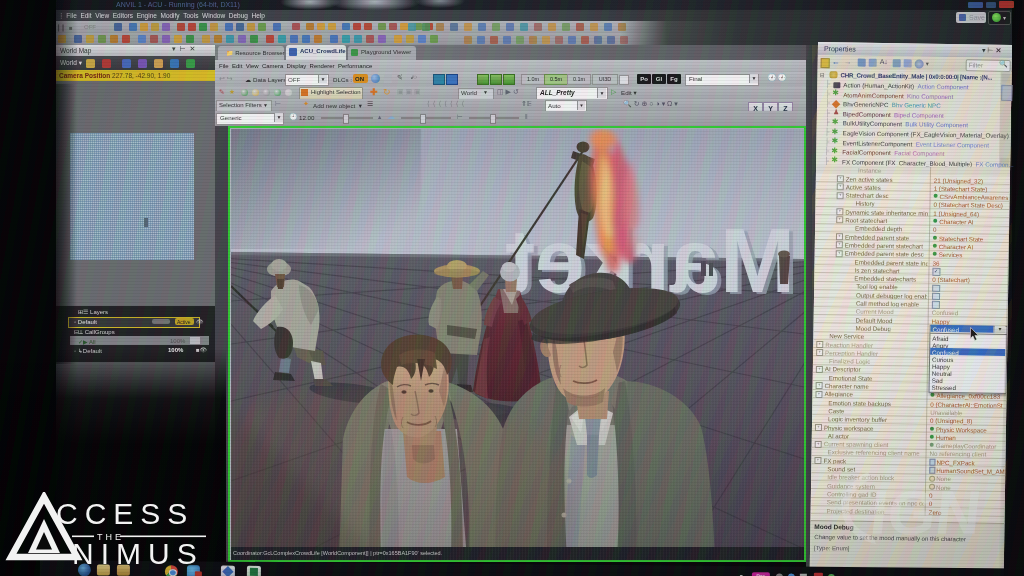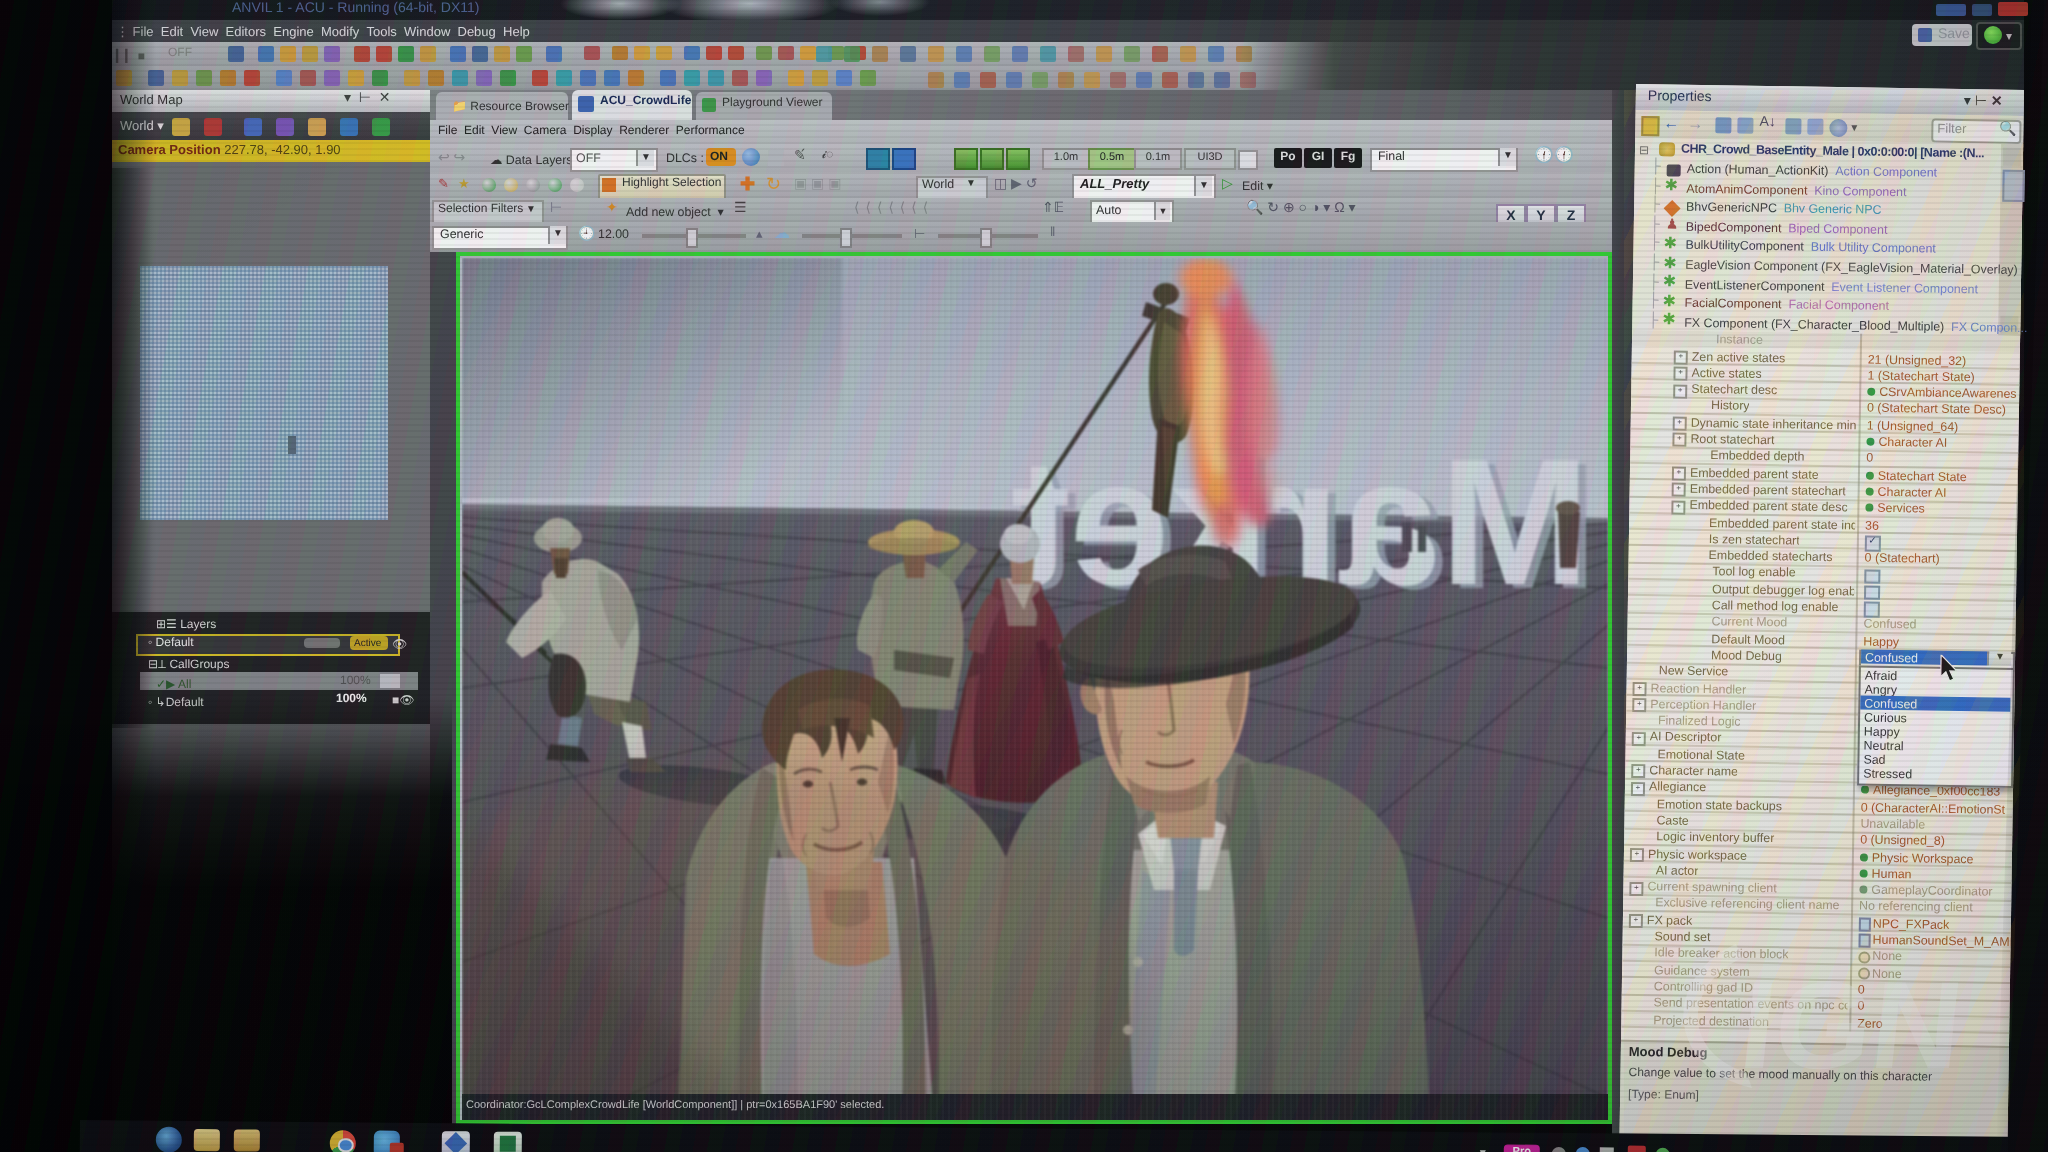--- a/index.html
+++ b/index.html
@@ -771,20 +771,34 @@
   <div class="abs" style="left:0;top:348px;width:226px;height:228px;background:linear-gradient(rgba(0,0,0,0),rgba(0,0,0,.85) 22%,rgba(0,0,0,.98) 42%);pointer-events:none;z-index:20;"></div>
   <div class="abs" style="left:998px;top:0;width:26px;height:576px;background:#0a0a0c;clip-path:polygon(24px 0,26px 0,26px 576px,6px 576px);pointer-events:none;z-index:30;"></div>
     <div class="abs" style="left:998px;top:0;width:26px;height:576px;background:linear-gradient(90deg,rgba(10,10,12,0),rgba(10,10,12,.4));clip-path:polygon(18px 0,26px 0,26px 576px,0px 576px);pointer-events:none;z-index:30;"></div>
 
   <div class="abs" id="moire" style="left:0;top:0;width:1024px;height:576px;pointer-events:none;z-index:35;
      background:repeating-linear-gradient(0deg,rgba(0,0,0,.05) 0 1px,rgba(0,0,0,0) 1px 3px),repeating-linear-gradient(100deg,rgba(255,40,180,.030) 0 7px,rgba(40,255,120,.030) 7px 14px,rgba(90,130,255,.026) 14px 21px);"></div>
 
   <div class="abs" style="left:0;top:0;width:1024px;height:576px;pointer-events:none;z-index:36;
      background:radial-gradient(ellipse 75% 70% at 48% 42%,rgba(0,0,0,0) 55%,rgba(0,0,0,.06) 82%,rgba(0,0,0,.14) 100%);"></div>
 
+  <div class="abs" id="logo" style="left:4px;top:492px;width:220px;height:76px;z-index:40;">
+    <svg width="220" height="76" viewBox="0 0 220 76">
+
+      <path d="M40,5 L7,65 L73,65 Z" fill="none" stroke="#ffffff" stroke-width="6.5"></path>
+      <path d="M40,27 L56,61 L24,61 Z" fill="#ffffff"></path>
+      <path d="M40,40 L48,57.5 L32,57.5 Z" fill="#0a0a0a"></path>
+
+      <text x="52" y="32" font-family="Liberation Sans,sans-serif" font-size="30" fill="#ffffff" letter-spacing="7">CCESS</text>
+      <rect x="68" y="43.5" width="22" height="1.6" fill="#ffffff"></rect>
+      <text x="93" y="47.5" font-family="Liberation Sans,sans-serif" font-size="9" fill="#ffffff" letter-spacing="3">THE</text>
+      <rect x="116" y="43.5" width="86" height="1.6" fill="#ffffff"></rect>
+      <text x="68" y="72" font-family="Liberation Sans,sans-serif" font-size="30" fill="#ffffff" letter-spacing="7">NIMUS</text>
+    </svg>
+  </div>
 
   <div class="abs" style="left:812px;top:45px;width:200px;height:531px;pointer-events:none;
      background:repeating-linear-gradient(115deg,rgba(255,205,90,.10) 0 8px,rgba(255,130,170,.07) 8px 16px,rgba(150,220,130,.08) 16px 24px,rgba(130,170,255,.055) 24px 32px);"></div>
 
   <div class="abs" id="ign" style="left:840px;top:462px;width:184px;height:92px;z-index:34;">
     <svg width="184" height="92" viewBox="0 0 184 92">
       <g opacity="0.38" fill="#ffffff">
         <path d="M28,10 C10,18 0,34 2,50 C4,66 18,78 36,82 L33,74 C19,70 10,60 9,49 C8,36 16,24 31,17 Z"></path>
         <text x="36" y="72" font-family="Liberation Sans,sans-serif" font-size="62" font-weight="bold" transform="skewX(-6)">IGN</text>
       </g>

